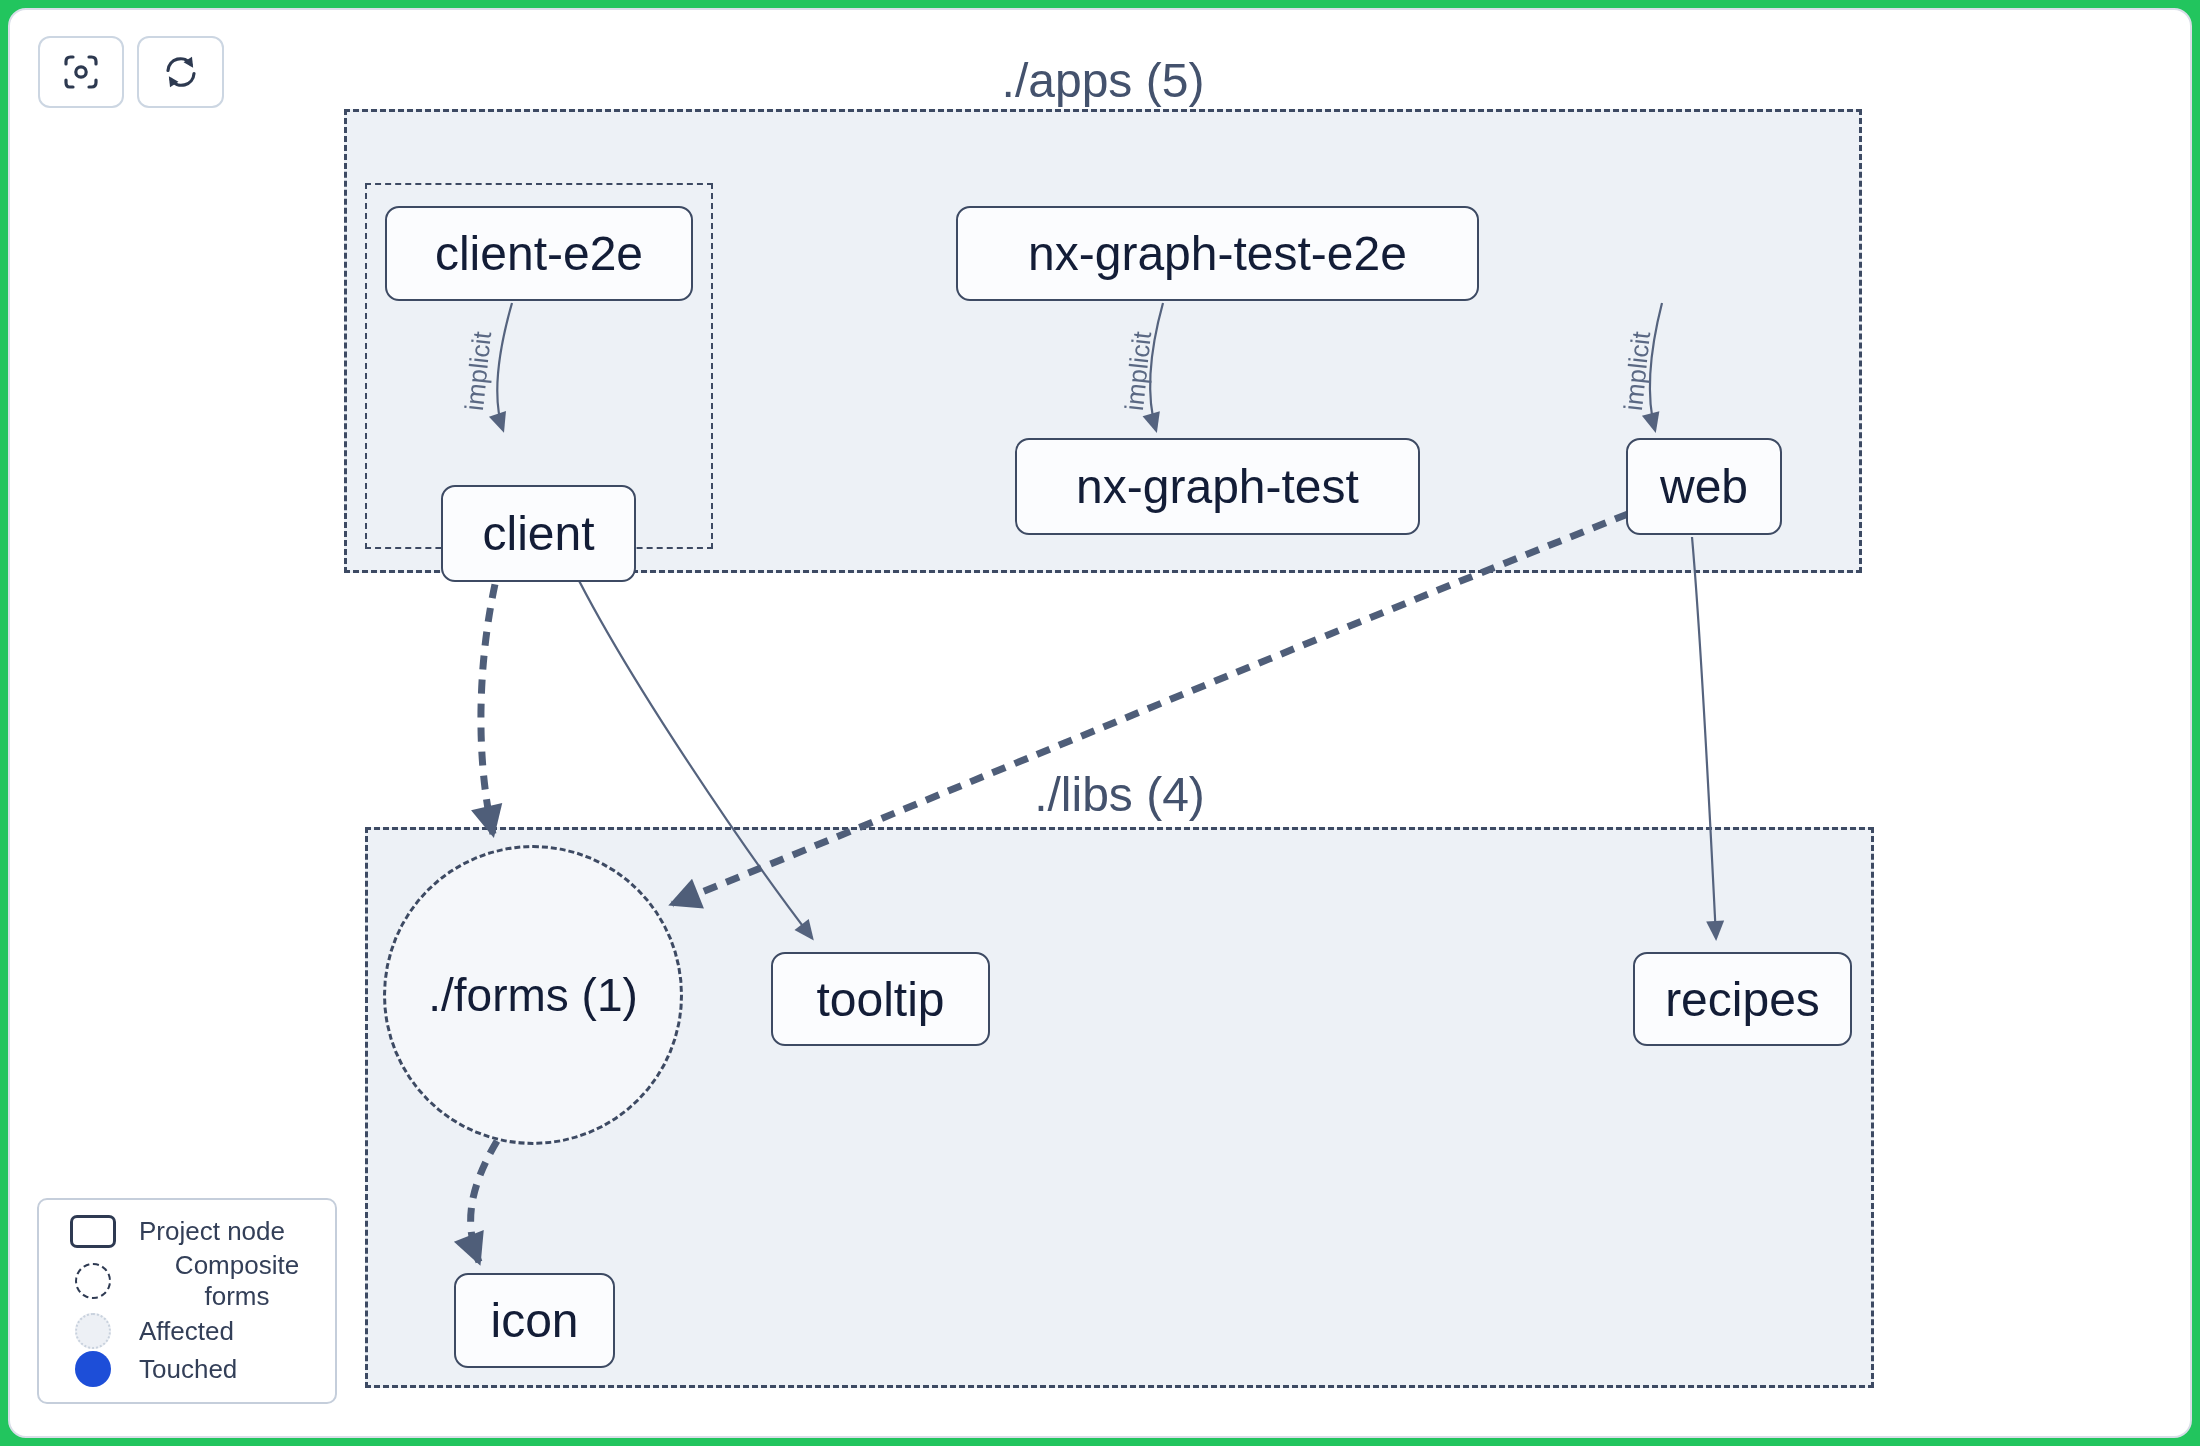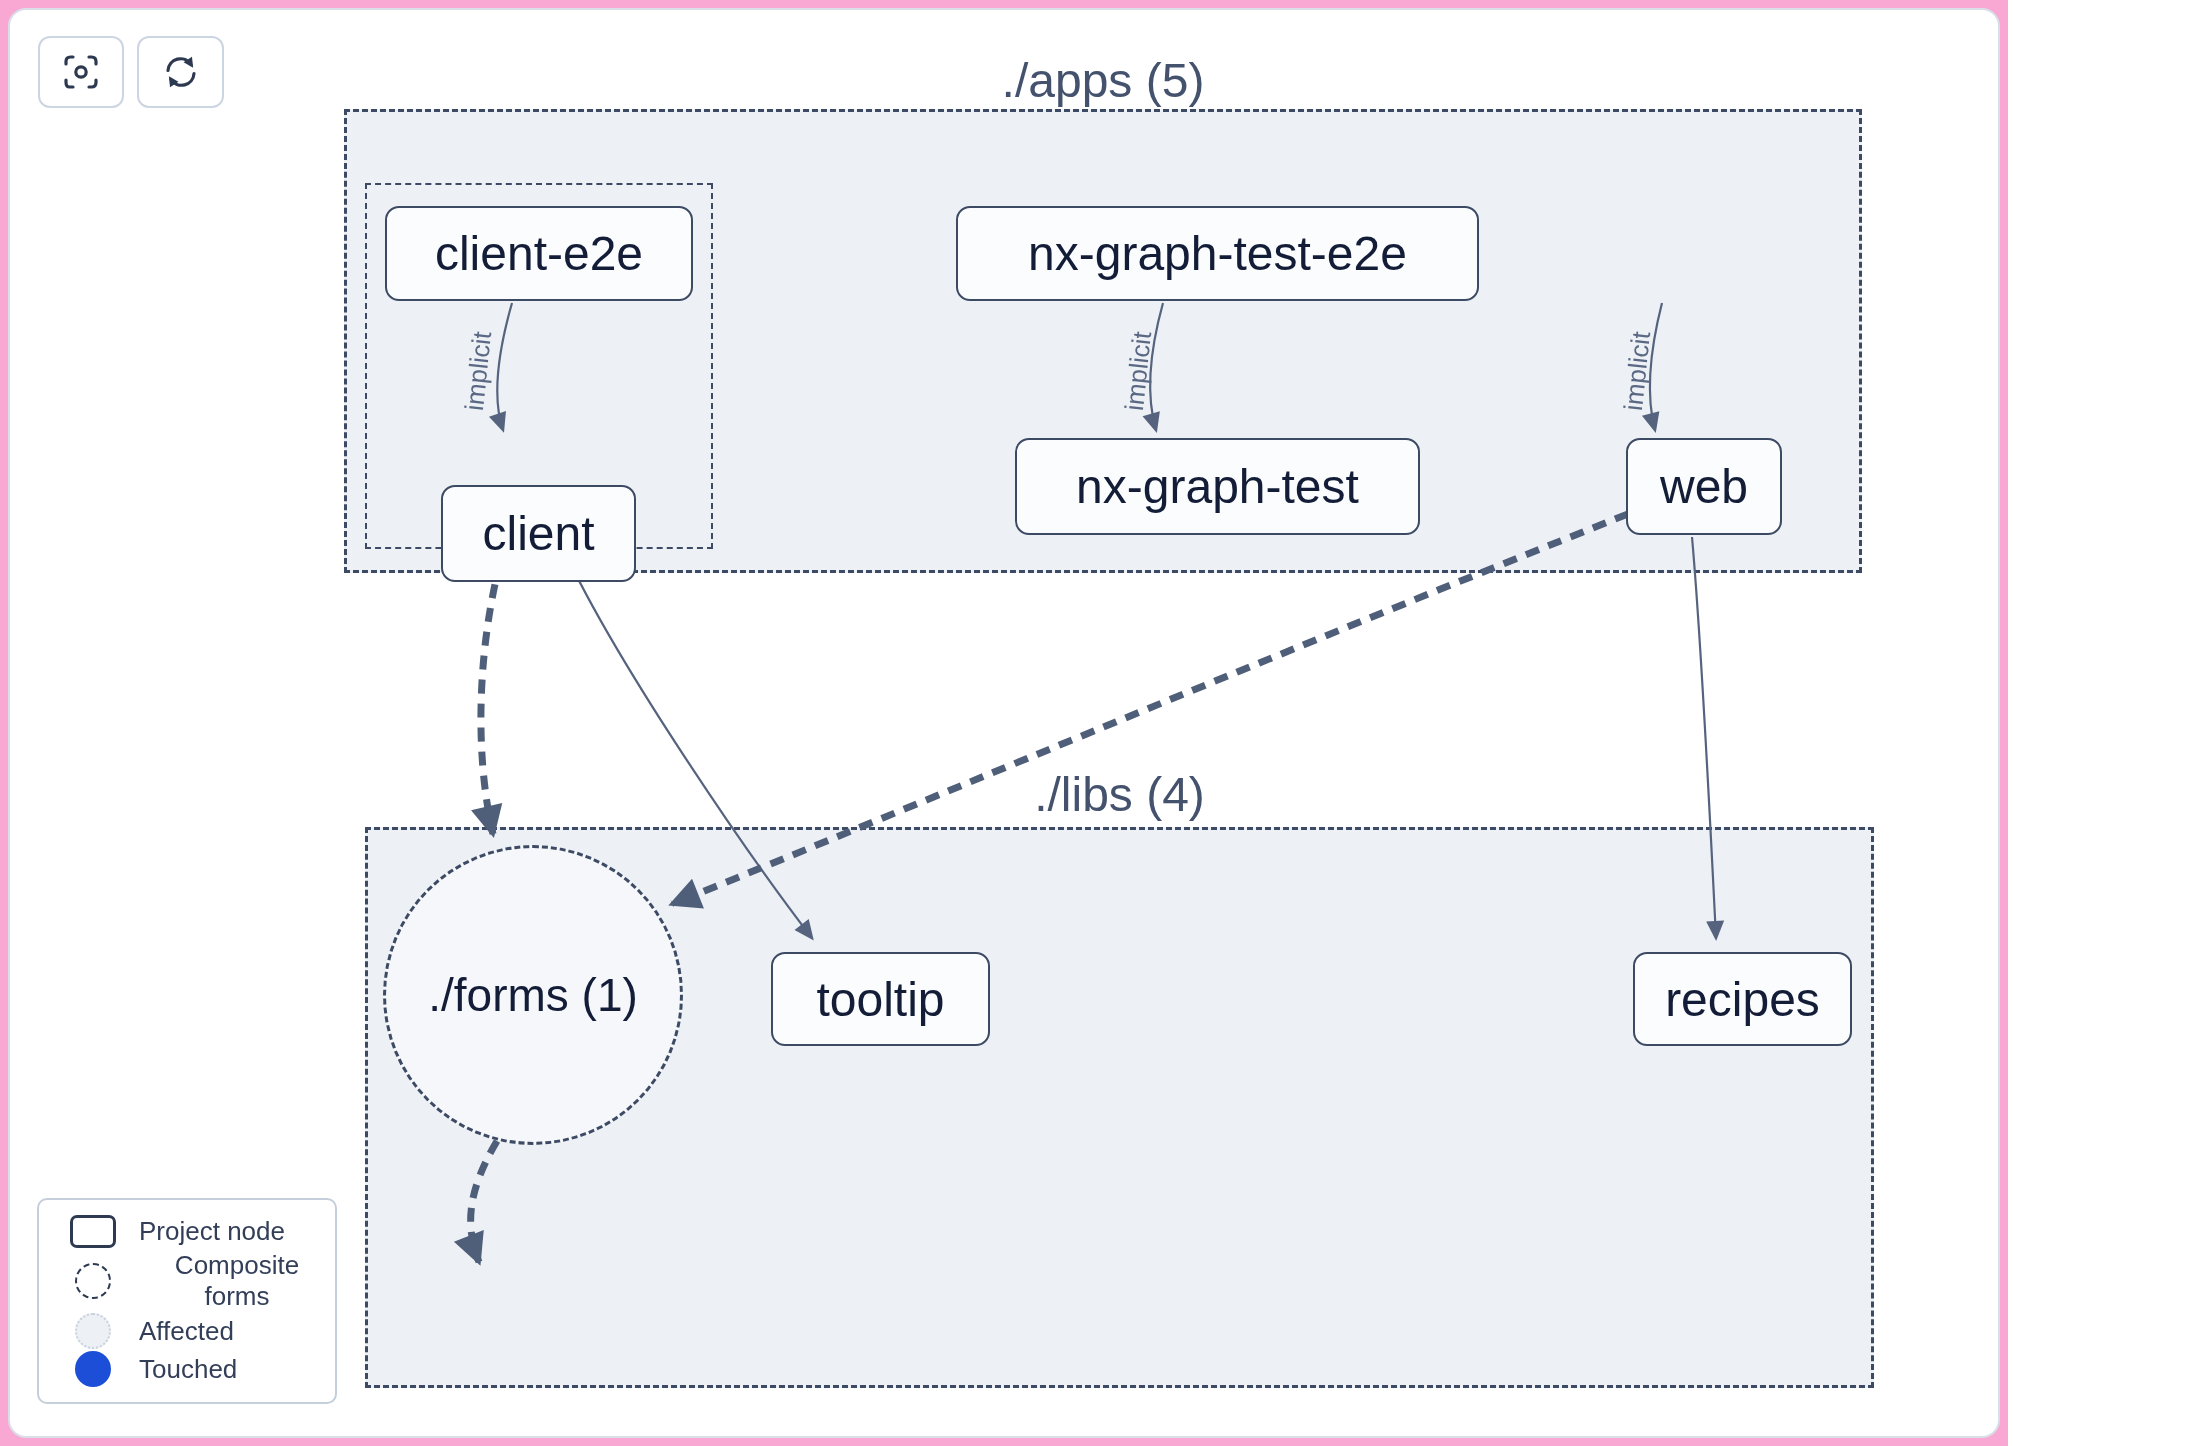--- a/index.html
+++ b/index.html
@@ -1,16 +1,16 @@
 <!DOCTYPE html>
 <html><head>
 <meta charset="utf-8">
 <style>
   html,body{margin:0;padding:0;background:#ffffff;}
-  #stage{position:relative;width:2008px;height:1446px;background:#f9a8d4;
+  #stage{position:relative;width:2200px;height:1446px;background:#22c55e;
          font-family:"Liberation Sans","DejaVu Sans",sans-serif;overflow:hidden;}
   #card{position:absolute;left:8px;top:8px;right:8px;bottom:8px;
         border:2px solid #d9dee8;border-radius:18px;background:#ffffff;}
 
   
   .tbtn{position:absolute;display:flex;align-items:center;justify-content:center;
         background:#ffffff;border:2px solid #ccd6e2;border-radius:12px;cursor:pointer;}
   #btn-focus{left:38px;top:36px;width:82px;height:68px;}
   #btn-refresh{left:137px;top:36px;width:83px;height:68px;}
   .tbtn svg{display:block;}
@@ -100,20 +100,21 @@
     <text class="elabel" transform="translate(1646,372) rotate(-84)">implicit</text>
   </svg>
 
   <div class="node" id="n-client-e2e">client-e2e</div>
   <div class="node" id="n-nx-graph-test-e2e">nx-graph-test-e2e</div>
   <div class="node" id="n-client">client</div>
   <div class="node" id="n-nx-graph-test">nx-graph-test</div>
   <div class="node" id="n-web">web</div>
   <div class="node" id="n-tooltip">tooltip</div>
   <div class="node" id="n-button">recipes</div>
+  <div class="node" id="n-icon">icon</div>
 
   <div class="tbtn" id="btn-focus">
     <span>
       <svg width="40" height="40" viewBox="-20 -20 40 40" fill="none" stroke="#2d3950" stroke-width="3.2" stroke-linecap="round">
         <path d="M -8 -15 H -10.5 Q -15 -15 -15 -10.5 V -8"></path>
         <path d="M 8 -15 H 10.5 Q 15 -15 15 -10.5 V -8"></path>
         <path d="M 15 8 V 10.5 Q 15 15 10.5 15 H 8"></path>
         <path d="M -15 8 V 10.5 Q -15 15 -11.5 15 H -8"></path>
         <circle cx="0" cy="0" r="5.2"></circle>
       </svg>

